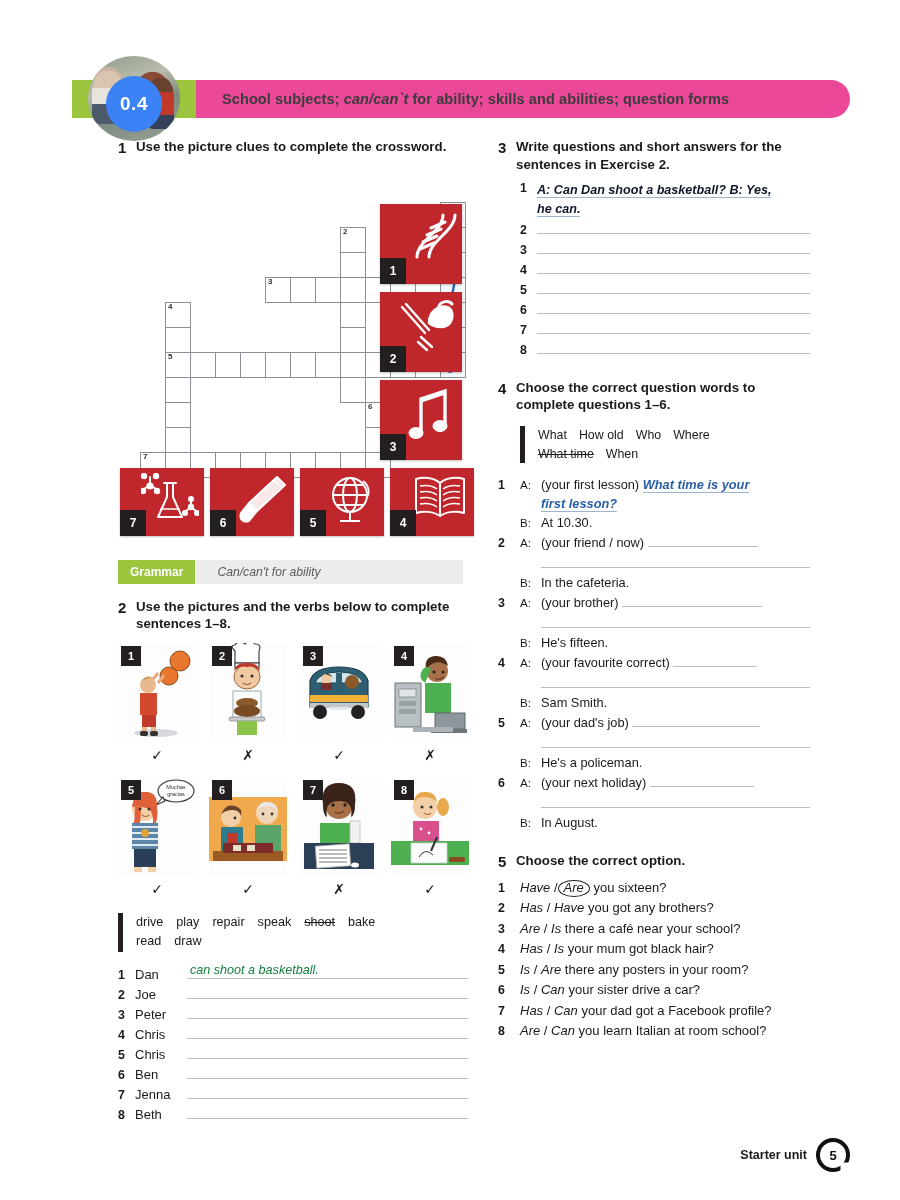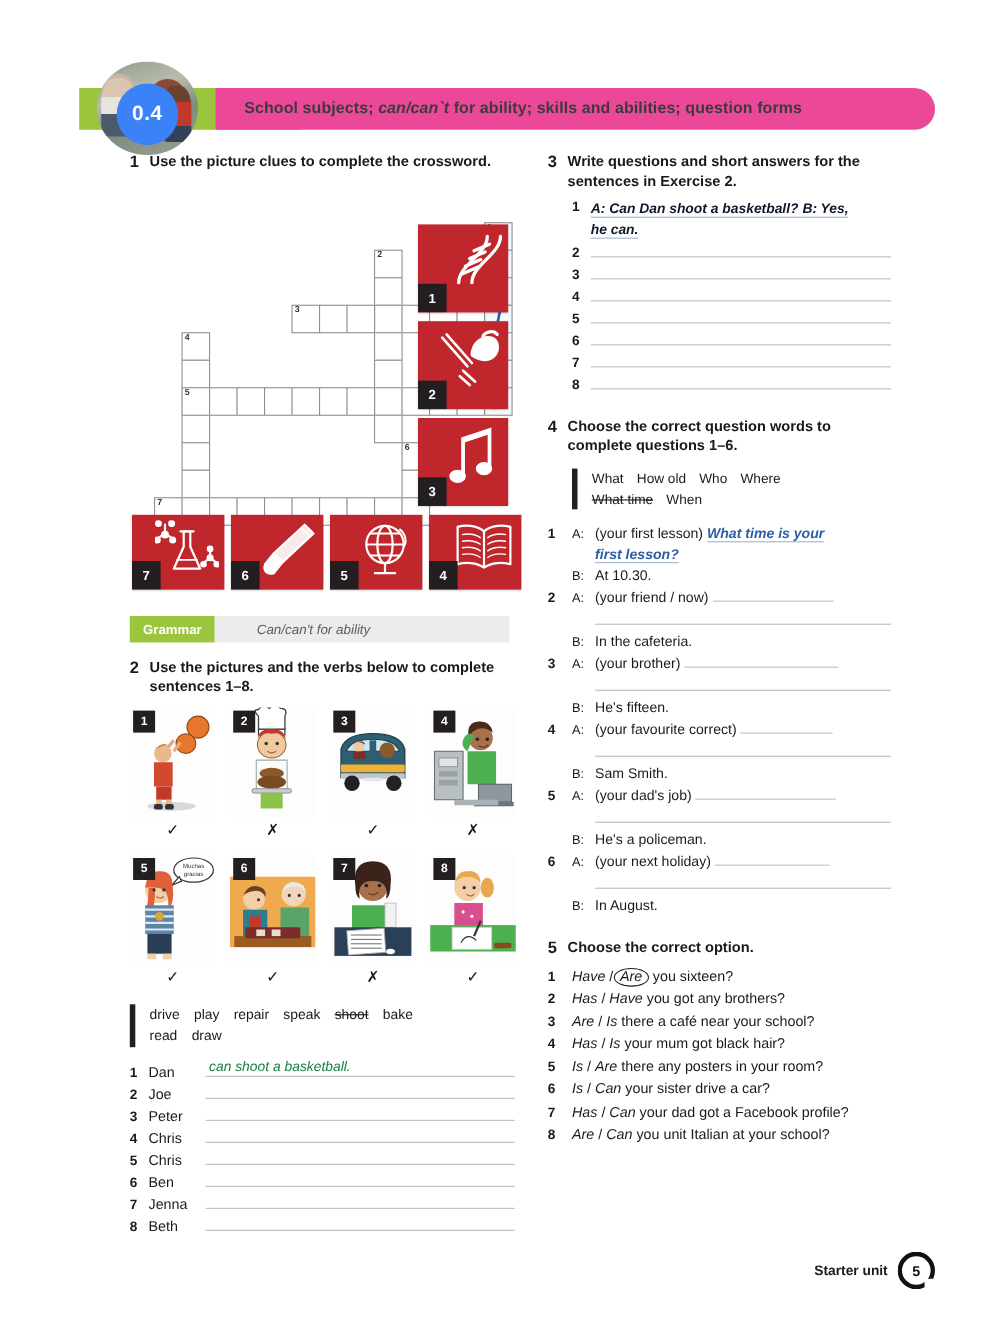--- a/index.html
+++ b/index.html
@@ -414,21 +414,21 @@
           <path d="M49 13 C43 12 36 13 32 16" stroke-width="1.3"></path>
           <path d="M49 19 C43 18 36 19 32 22" stroke-width="1.3"></path>
           <path d="M49 25 C43 24 36 25 32 28" stroke-width="1.3"></path>
           <path d="M49 31 C43 30 36 31 32 34" stroke-width="1.3"></path>
         </g>
       </svg>
       <div class="tnum">4</div>
     </div>
   </div>
 
-  <div class="gram" style="margin-top:155px;gap:16px;">
+  <div class="gram" style="margin-top:155px;">
     <div class="gram-tag">Grammar</div>
     <div class="gram-txt">Can/can't for ability</div>
   </div>
 
   <div class="ex">
     <div class="ex-num">2</div>
     <div class="ex-txt">Use the pictures and the verbs below to complete sentences 1–8.</div>
   </div>
 
   <div class="pgrid">
@@ -827,21 +827,21 @@
     <div class="o5row">
       <span class="n">6</span>
       <span class="t"><em>Is</em> / <em>Can</em> <span>your sister drive a car?</span></span>
     </div>
     <div class="o5row">
       <span class="n">7</span>
       <span class="t"><em>Has</em> / <em>Can</em> <span>your dad got a Facebook profile?</span></span>
     </div>
     <div class="o5row">
       <span class="n">8</span>
-      <span class="t"><em>Are</em> / <em>Can</em> <span>you unit Italian at your school?</span></span>
+      <span class="t"><em>Are</em> / <em>Can</em> <span>you learn Italian at room school?</span></span>
     </div>
   </div>
 </div>
 
 <div class="footer">
   <div class="foot-txt">Starter unit</div>
   <div class="foot-badge">5</div>
 </div>
 
 </body></html>

